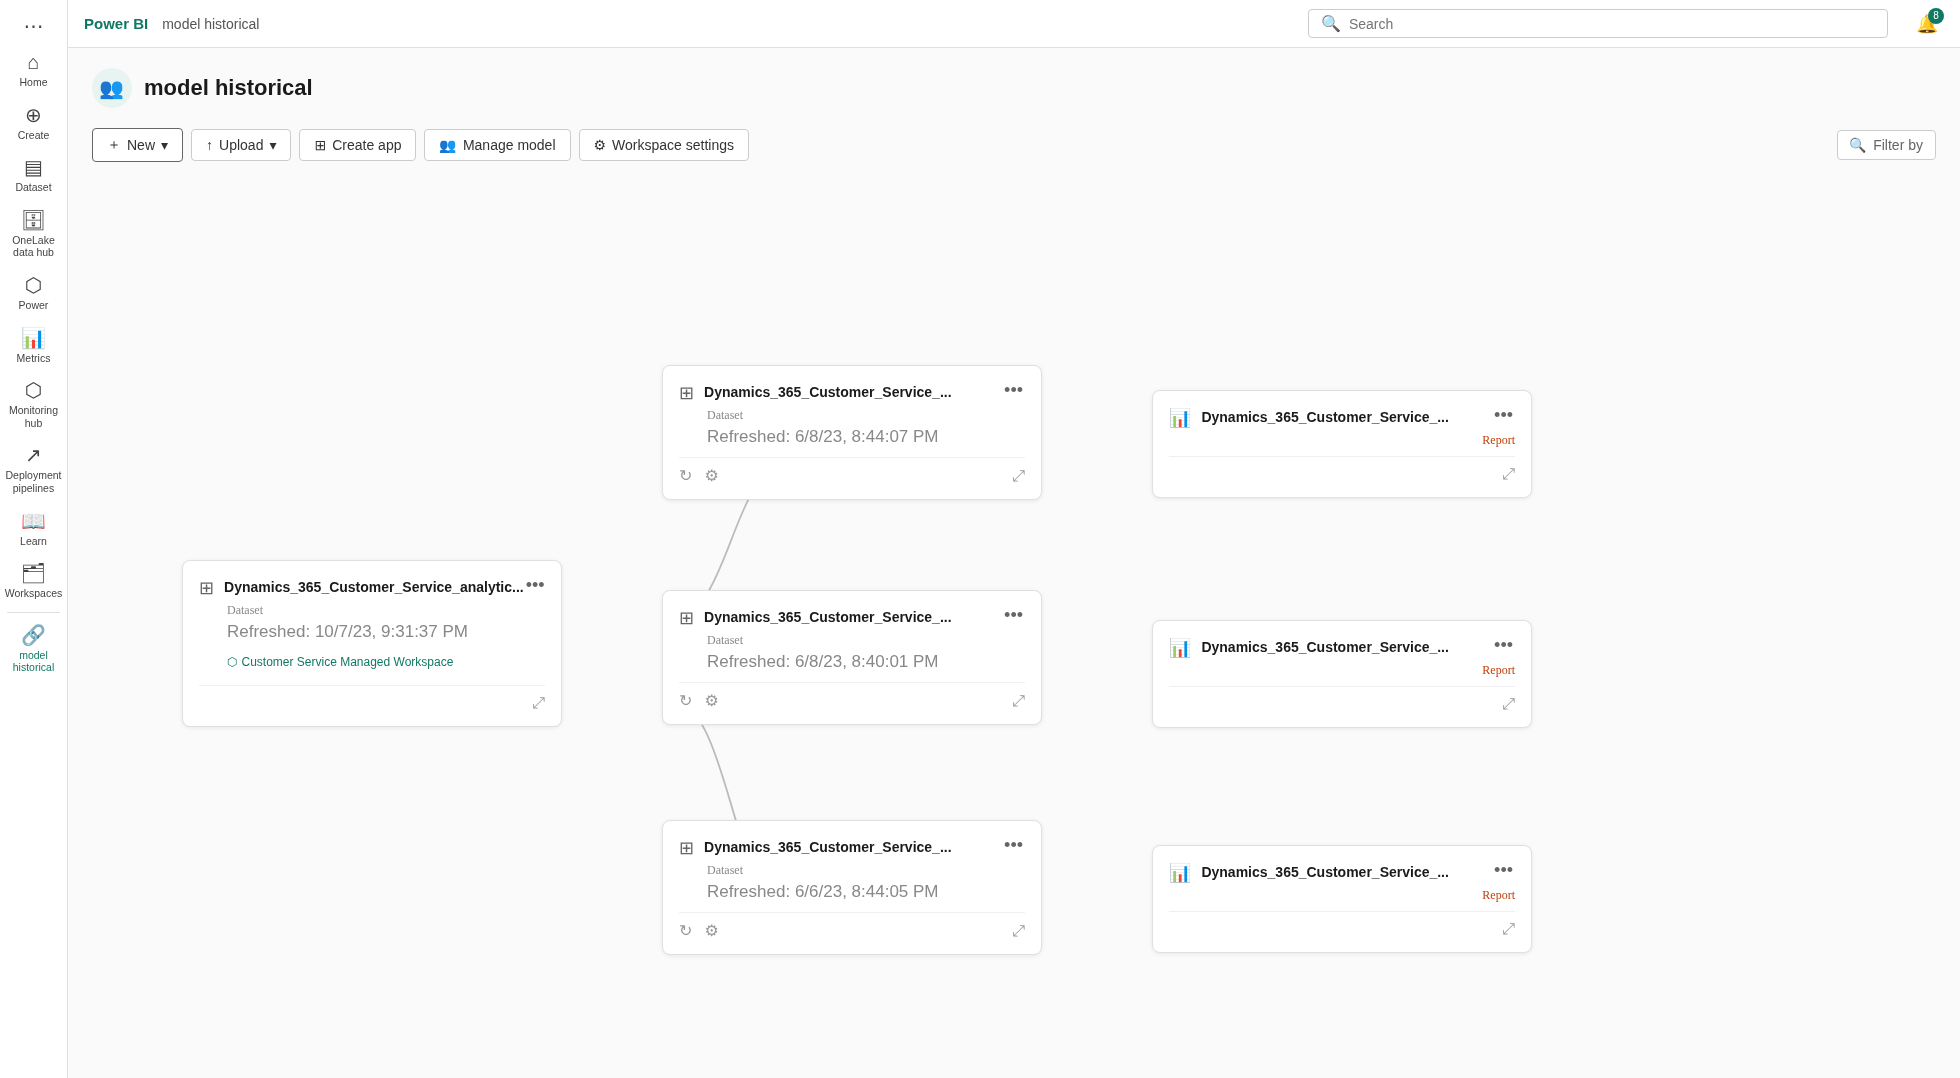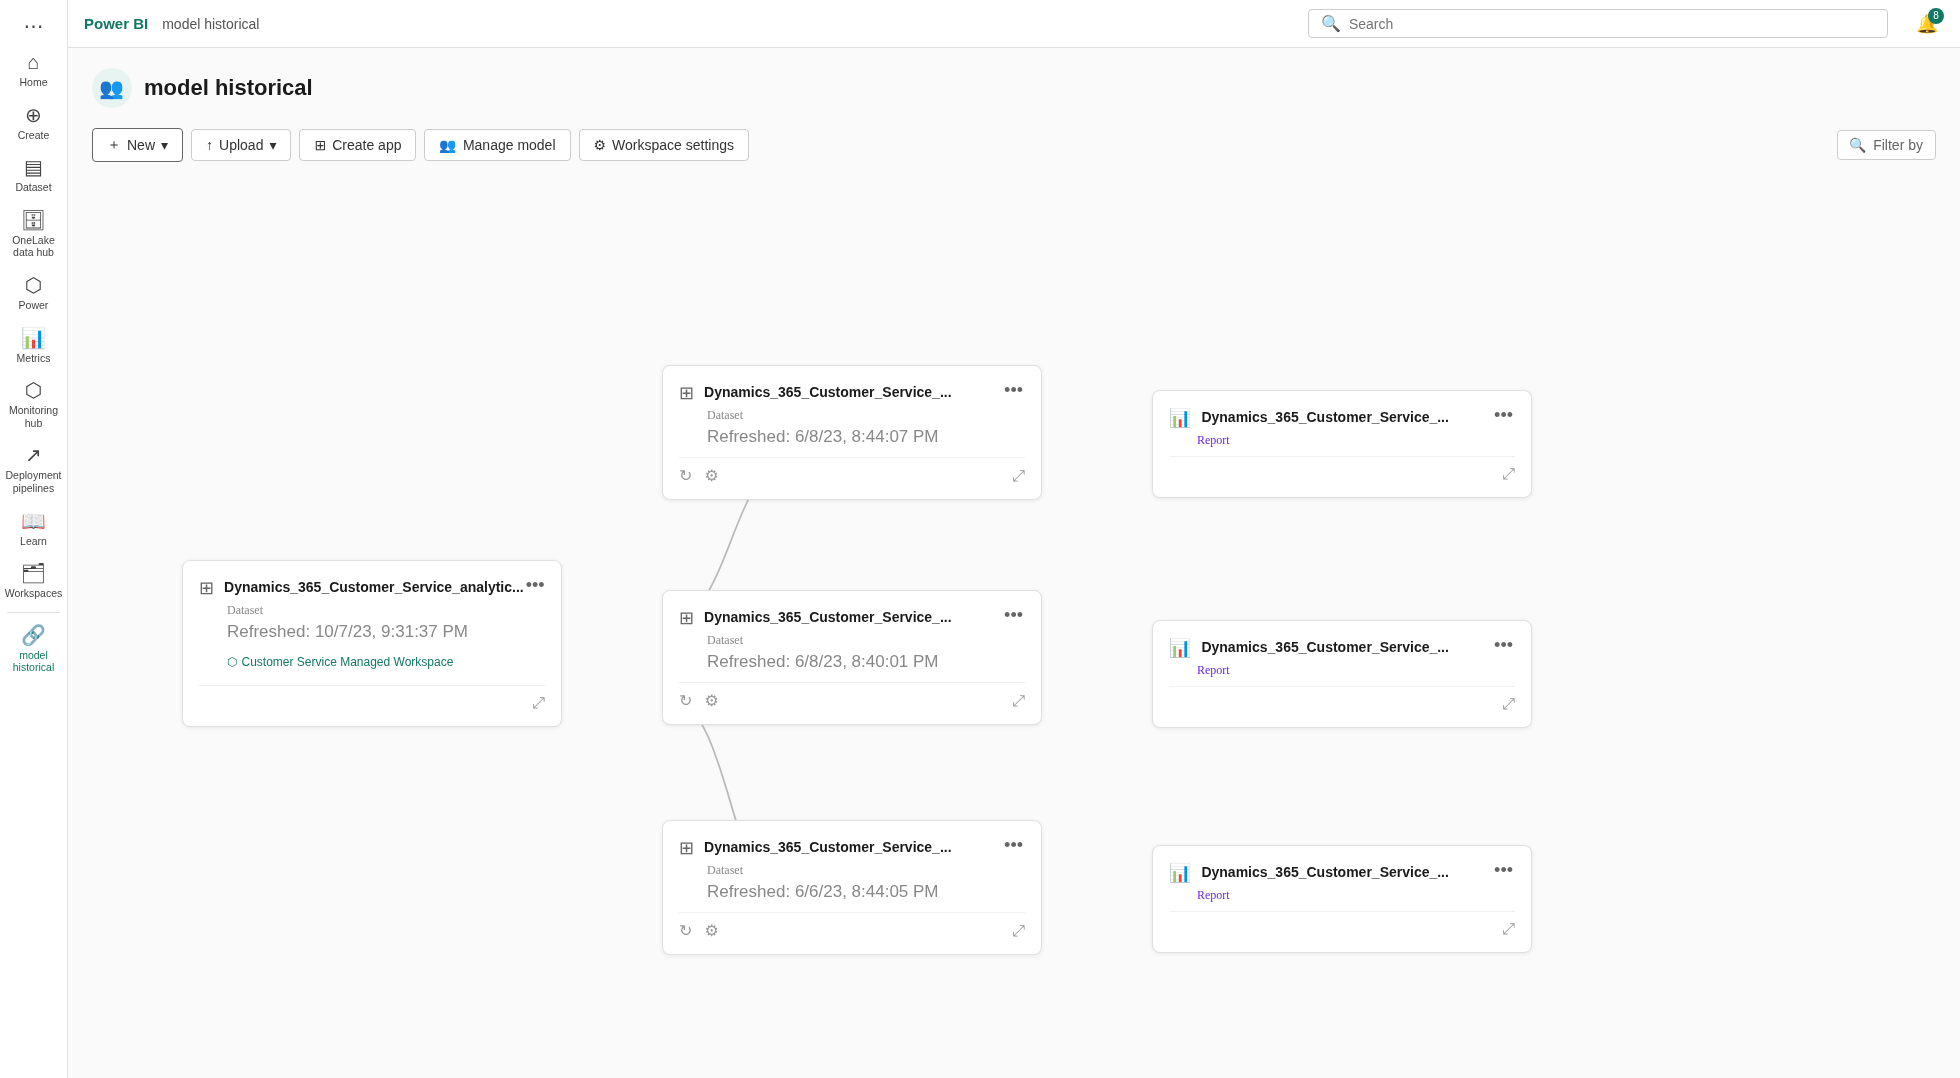--- a/index.html
+++ b/index.html
@@ -202,21 +202,21 @@
     }
     .card-footer-icons { display: flex; gap: 12px; }
     .card-footer-icon { font-size: 16px; color: #999; cursor: pointer; }
     .card-expand { font-size: 16px; color: #999; cursor: pointer; }
     .more-btn { background: none; border: none; cursor: pointer; font-size: 18px; color: #666; padding: 0 2px; }
 
     
     .card-report {
       width: 380px;
     }
-    .card-report .card-type { color: #6d28d9; }
+    .card-report .card-type { color: #c2410c; text-align: right; }
 
     
     .lineage-svg {
       position: absolute;
       top: 0; left: 0;
       width: 100%;
       height: 100%;
       pointer-events: none;
     }
   </style>

